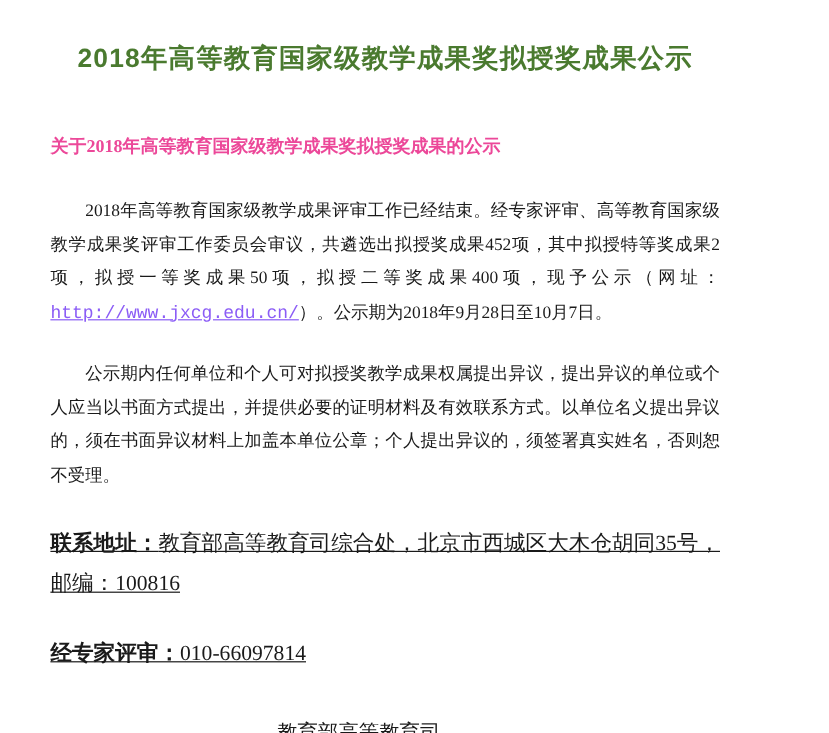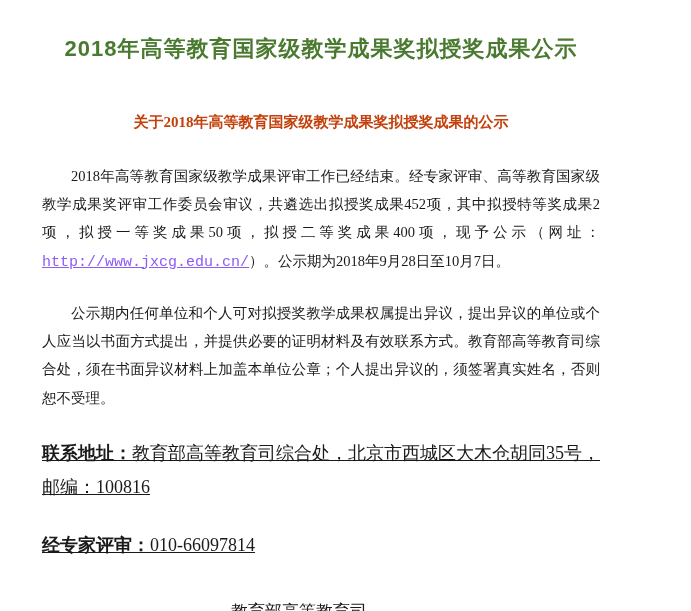--- a/index.html
+++ b/index.html
@@ -25,24 +25,24 @@
     text-align: center;
     font-size: 22px;
     font-weight: bold;
     color: #4a7a2f;
     letter-spacing: 1px;
     padding-top: 34px;
     padding-bottom: 8px;
     line-height: 1.4;
   }
   .doc-subtitle {
-    text-align: center;
+    text-align: left;
     font-size: 15px;
     font-weight: bold;
-    color: #c2410c;
+    color: #ec4899;
     margin-top: 40px;
     margin-bottom: 10px;
     font-family: "Liberation Serif", serif;
   }
   .body-block {
     font-size: 14.5px;
     line-height: 1.95;
     color: #1a1a1a;
     text-align: justify;
     font-family: "Liberation Serif", serif;
@@ -93,21 +93,21 @@
 <div class="page">
 
   <div class="page-title">2018年高等教育国家级教学成果奖拟授奖成果公示</div>
 
   <div class="doc-subtitle">关于2018年高等教育国家级教学成果奖拟授奖成果的公示</div>
 
   <div class="body-block">
 
     <p class="para para-first"><span>2018年高等教育国家级教学成果评审工作已经结束。经专家评审、高等教育国家级教学成果奖评审工作委员会审议，共遴选出拟授奖成果452项，其中拟授特等奖成果2项，拟授一等奖成果50项，拟授二等奖成果400项，现予公示（网址：</span><a class="link" href="#">http://www.jxcg.edu.cn/</a><span>）。公示期为2018年9月28日至10月7日。</span></p>
 
-    <p class="para">公示期内任何单位和个人可对拟授奖教学成果权属提出异议，提出异议的单位或个人应当以书面方式提出，并提供必要的证明材料及有效联系方式。教育部高等教育司综合处，须在书面异议材料上加盖本单位公章；个人提出异议的，须签署真实姓名，否则恕不受理。</p>
+    <p class="para">公示期内任何单位和个人可对拟授奖教学成果权属提出异议，提出异议的单位或个人应当以书面方式提出，并提供必要的证明材料及有效联系方式。以单位名义提出异议的，须在书面异议材料上加盖本单位公章；个人提出异议的，须签署真实姓名，否则恕不受理。</p>
 
     <div class="contact-line">
       <span class="lbl">联系地址：</span><span>教育部高等教育司综合处，北京市西城区大木仓胡同35号，邮编：100816</span>
     </div>
 
     <div class="contact-line">
       <span class="lbl">经专家评审：</span><span>010-66097814</span>
     </div>
 
     <div class="signature">教育部高等教育司</div>

